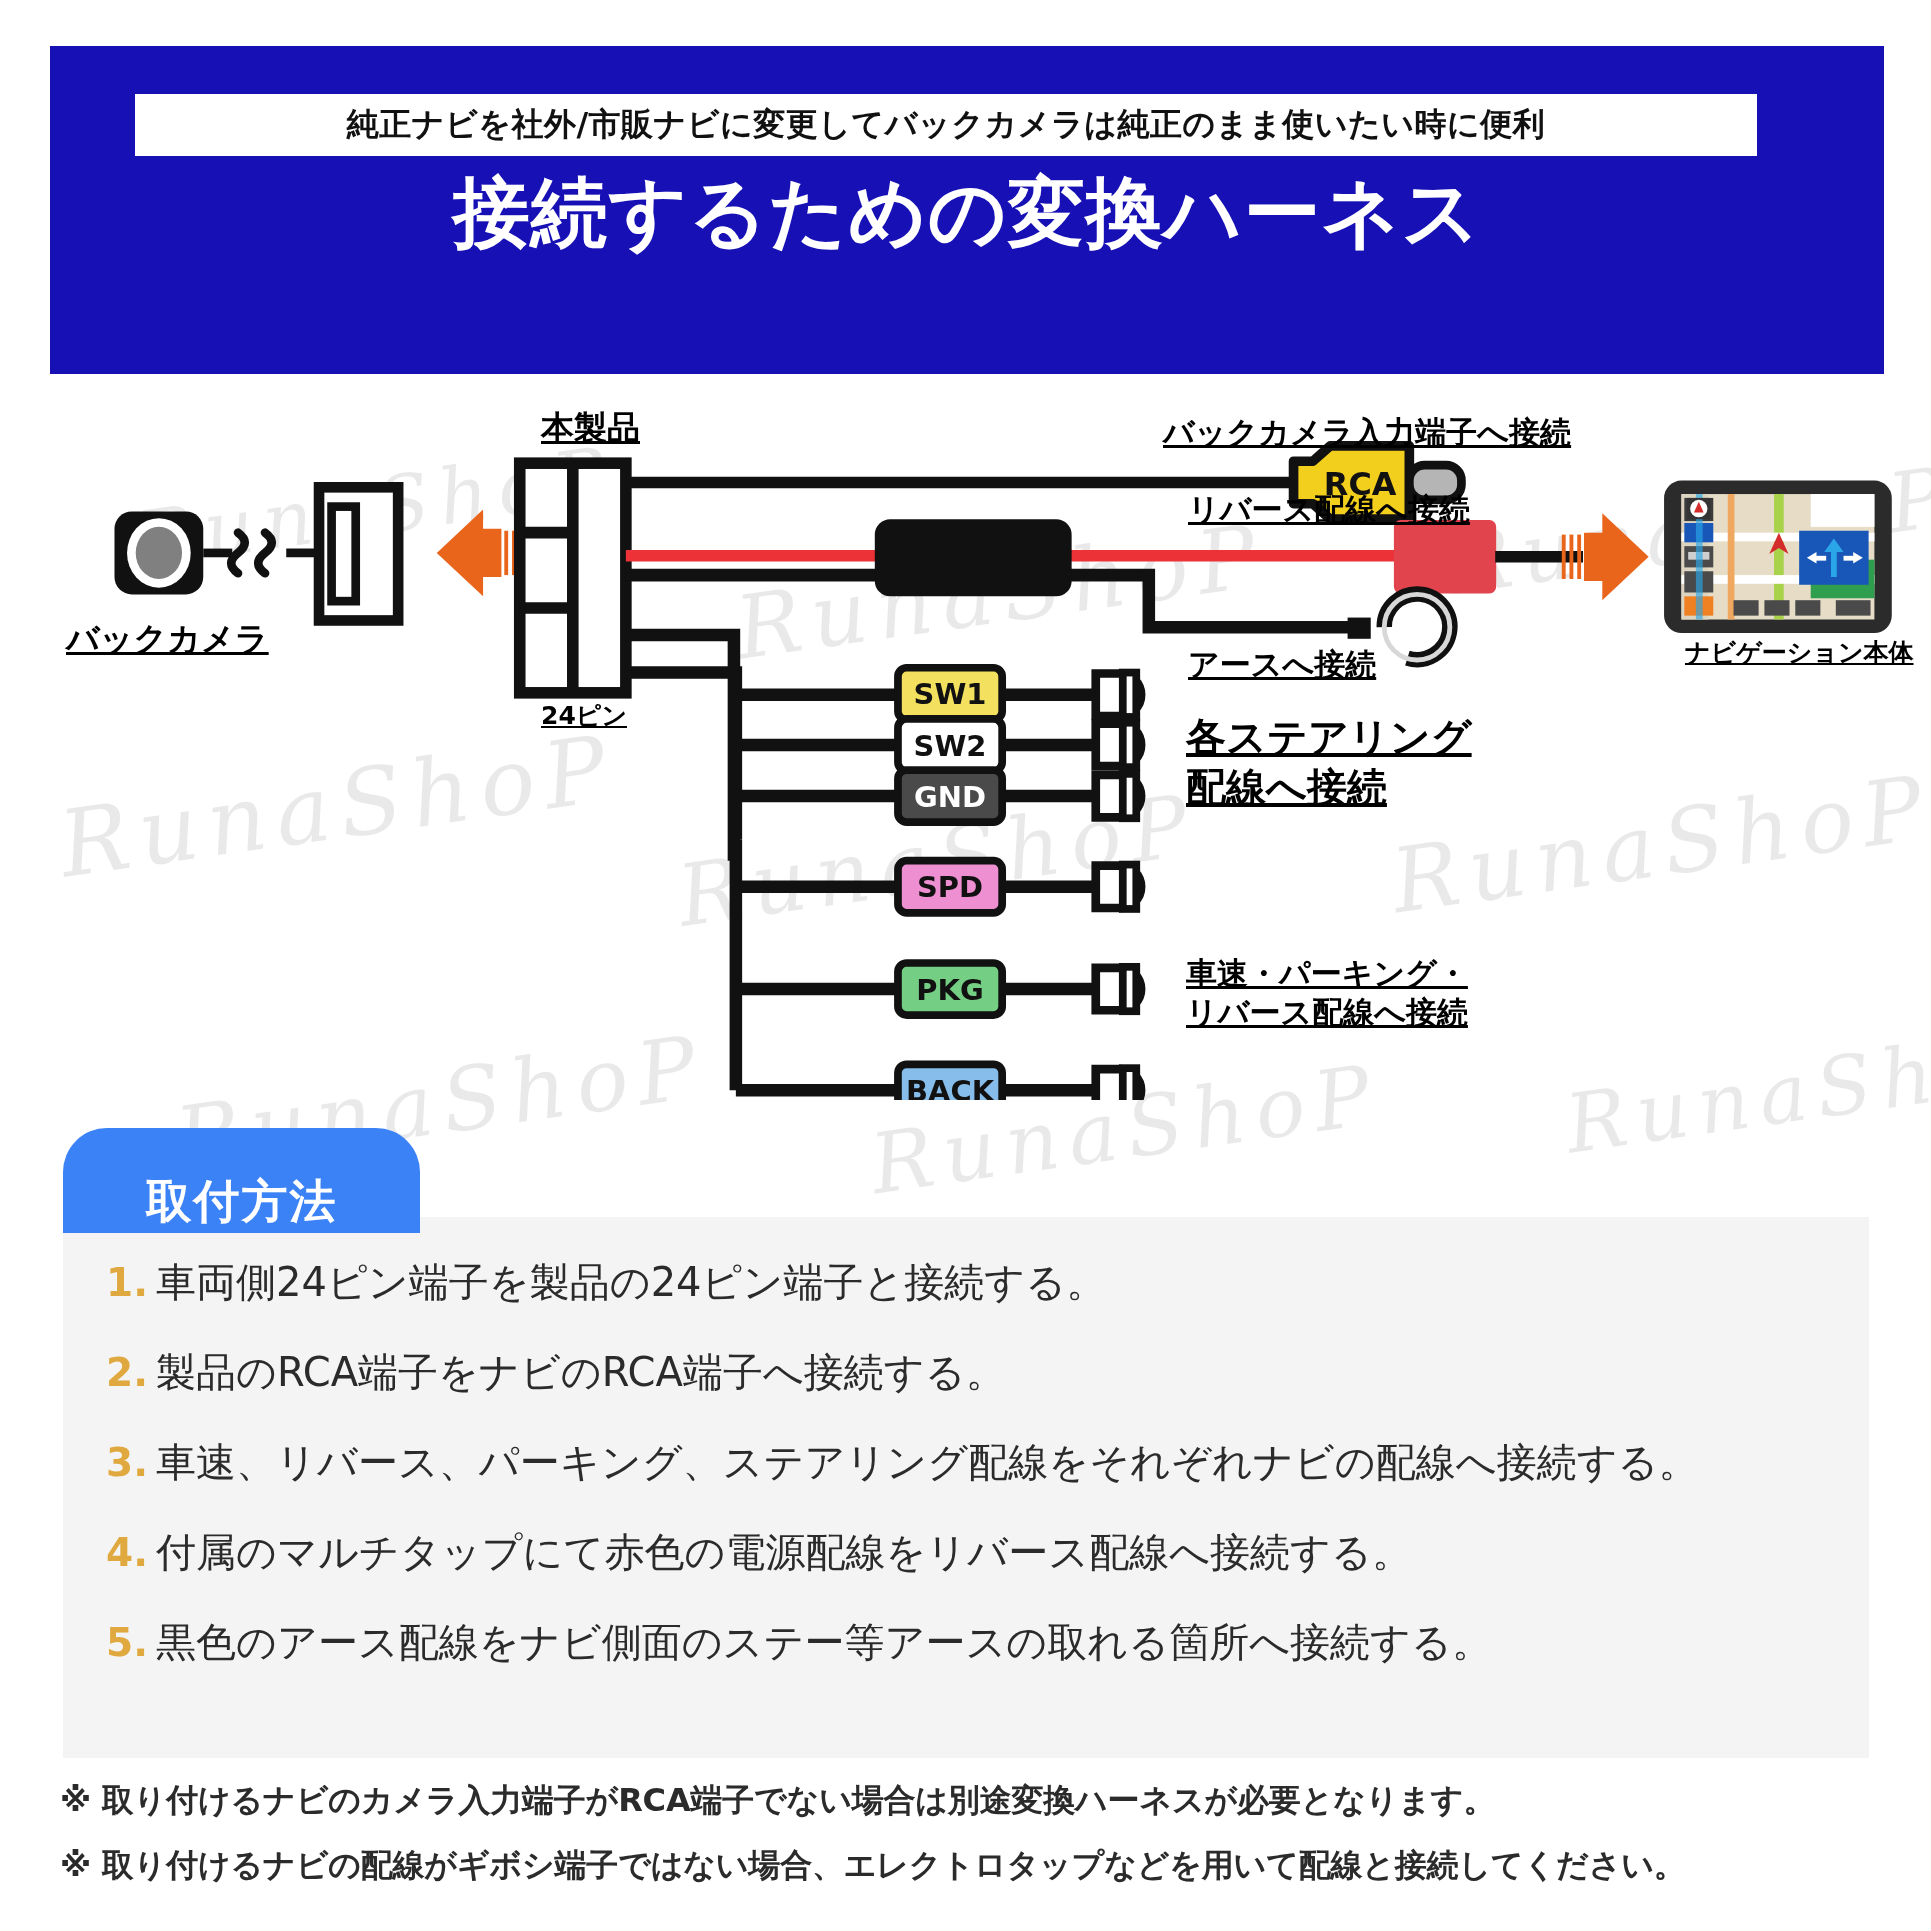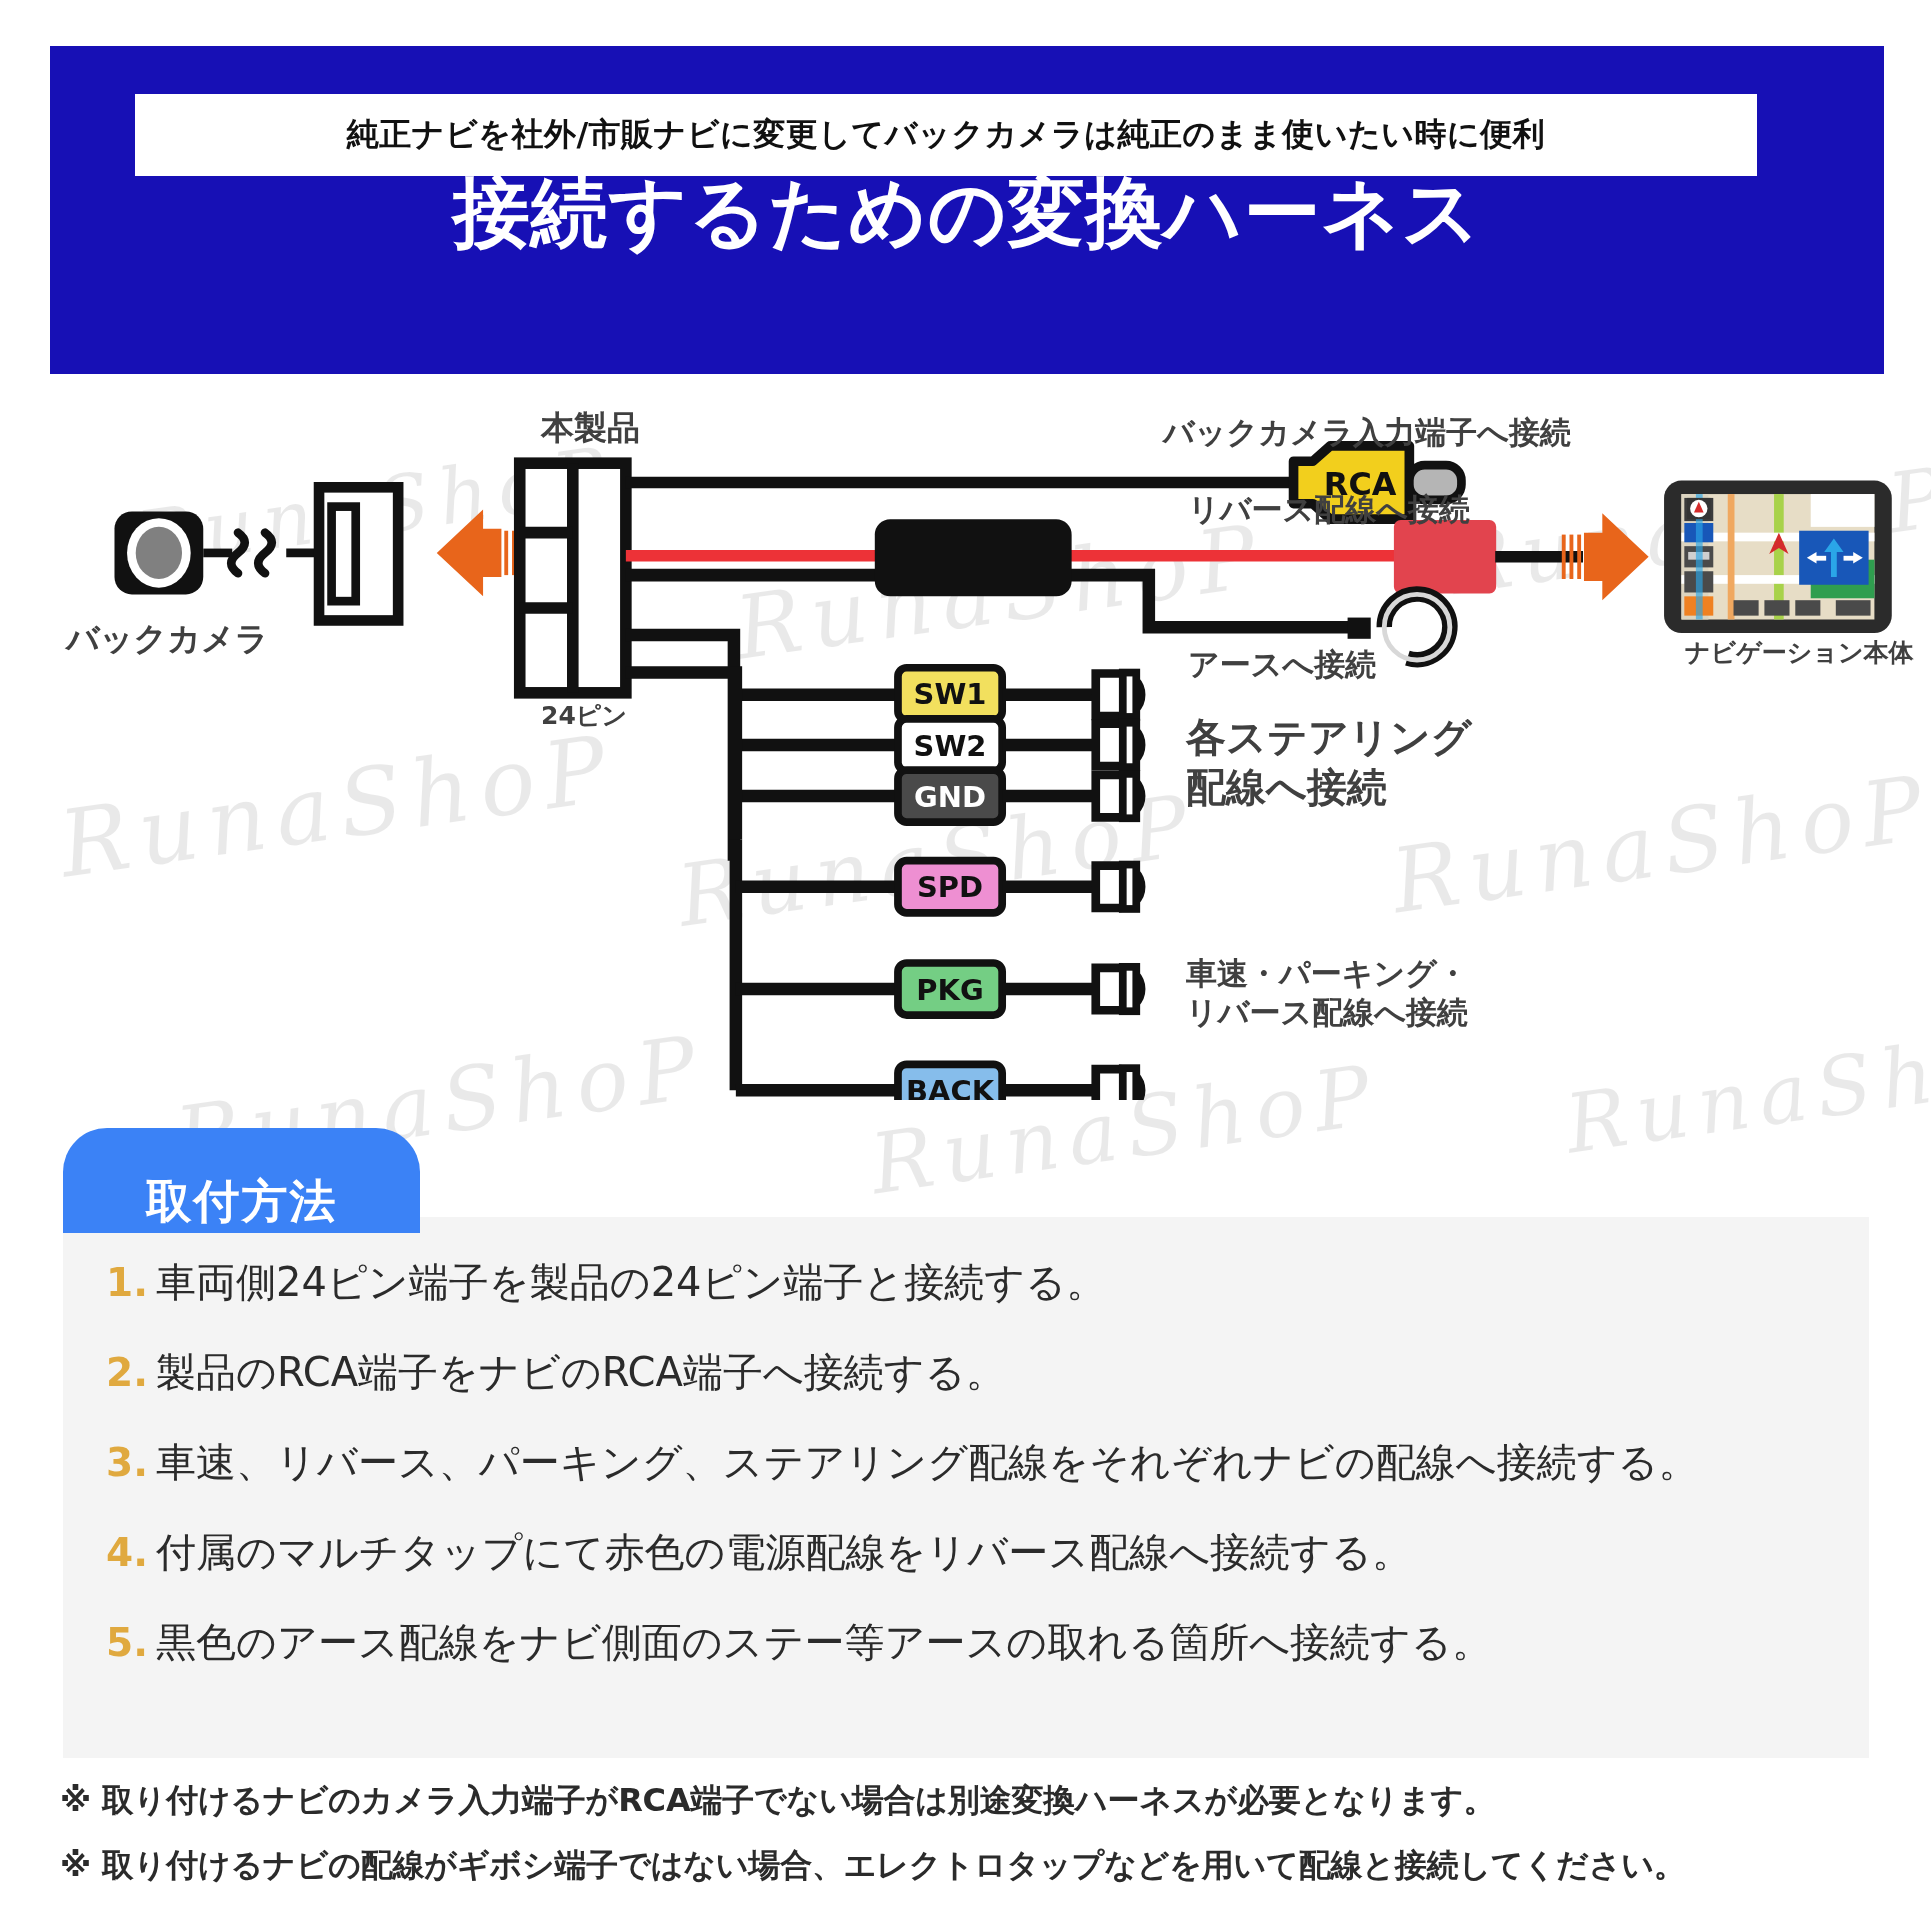--- a/index.html
+++ b/index.html
@@ -26,21 +26,21 @@
     font-weight:400;
   }
 
   
   .banner {
     position:absolute; left:50px; top:46px; width:1834px; height:328px;
     background:#1710b5;
     z-index:10;
   }
   .banner-sub {
-    position:absolute; left:85px; top:48px; width:1622px; height:82px;
+    position:absolute; left:85px; top:48px; width:1622px; height:62px;
     background:#ffffff;
     display:flex; align-items:center; justify-content:center;
   }
   .banner-sub span {
     font-size:32px; font-weight:700; color:#111; letter-spacing:0.5px;
     font-family:"DejaVu Sans","Liberation Sans",sans-serif;
   }
   .banner-title {
     position:absolute; left:0; top:124px; width:1834px;
     text-align:center; color:#fff;
@@ -54,23 +54,24 @@
     display:block; font-size:77px; font-weight:700; line-height:1.12;
     letter-spacing:1px;
     font-family:"DejaVu Sans","Liberation Sans",sans-serif;
     text-align:center;
   }
 
   
   .diagram { position:absolute; left:0; top:386px; width:1931px; height:714px; z-index:20; }
   .diagram svg { display:block; }
   .dlabel {
-    position:absolute; font-weight:700; color:#404040; line-height:1.25;
+    position:absolute; font-weight:700; color:#000000; line-height:1.25;
     font-family:"DejaVu Sans","Liberation Sans",sans-serif;
     white-space:pre-line;
+    text-decoration:underline;
   }
 
   
   .howto-tab {
     position:absolute; left:63px; top:1128px; width:357px; height:105px;
     background:#3b82f6;
     border-radius:44px 44px 0 0;
     display:flex; align-items:flex-end; justify-content:center;
     z-index:30;
   }

